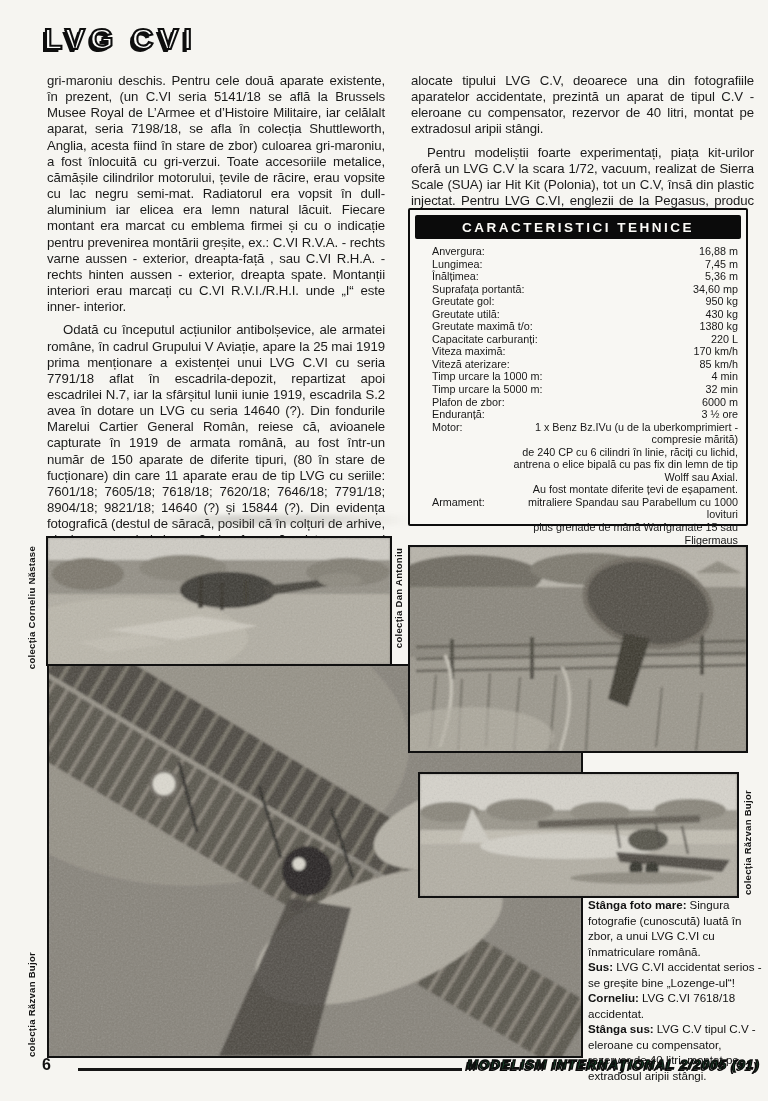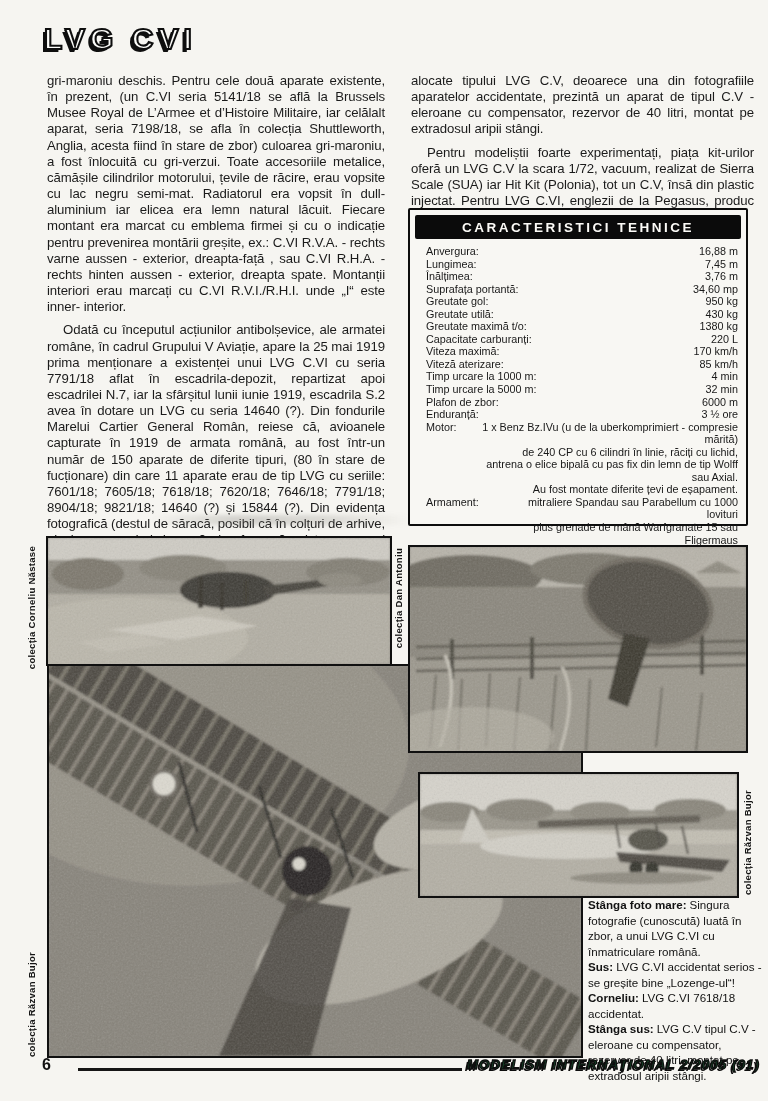--- a/index.html
+++ b/index.html
@@ -32,21 +32,21 @@
   
   .specs{
     position:absolute;left:408px;top:208px;width:340px;height:318px;
     border:2px solid #0d0d0d;border-radius:2px;background:#f8f7f3;box-sizing:border-box;
   }
   .specs-header{
     margin:5px 5px 4px 5px;height:24px;background:#0b0b0b;color:#fcfbf7;border-radius:2px;
     display:flex;align-items:center;justify-content:center;
     font-size:13.5px;font-weight:bold;letter-spacing:2.5px;text-align:right;
   }
-  .specs-body{padding:2px 8px 0 16px;font-size:10.8px;line-height:12.55px;color:#181818;}
+  .specs-body{padding:2px 8px 0 22px;font-size:10.8px;line-height:12.55px;color:#181818;}
   .spec-row{display:flex;justify-content:space-between;}
   .spec-value{white-space:nowrap;text-align:right;}
   .spec-block{display:flex;}
   .spec-block .blk-label{flex:0 0 56px;}
   .spec-block.arm .blk-label{flex:0 0 70px;}
   .blk-lines{flex:1;text-align:right;}
   
   .photo{
     position:absolute;border:2px solid #101010;box-sizing:border-box;overflow:hidden;
     background:#a6a29a;box-shadow:inset 0 0 30px rgba(0,0,0,.22);
@@ -117,21 +117,21 @@
       <div class="spec-row">
           <span class="spec-label">Anvergura:</span>
           <span class="spec-value">16,88 m</span>
         </div>
       <div class="spec-row">
           <span class="spec-label">Lungimea:</span>
           <span class="spec-value">7,45 m</span>
         </div>
       <div class="spec-row">
           <span class="spec-label">Înălțimea:</span>
-          <span class="spec-value">3,76 m</span>
+          <span class="spec-value">5,36 m</span>
         </div>
       <div class="spec-row">
           <span class="spec-label">Suprafața portantă:</span>
           <span class="spec-value">34,60 mp</span>
         </div>
       <div class="spec-row">
           <span class="spec-label">Greutate gol:</span>
           <span class="spec-value">950 kg</span>
         </div>
       <div class="spec-row">

